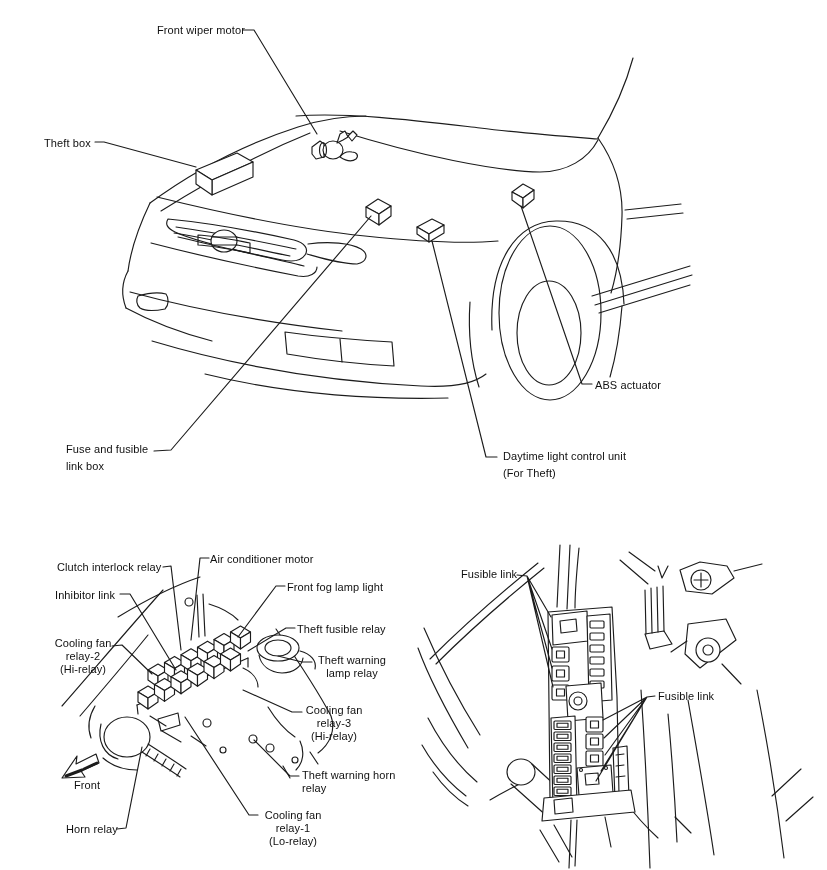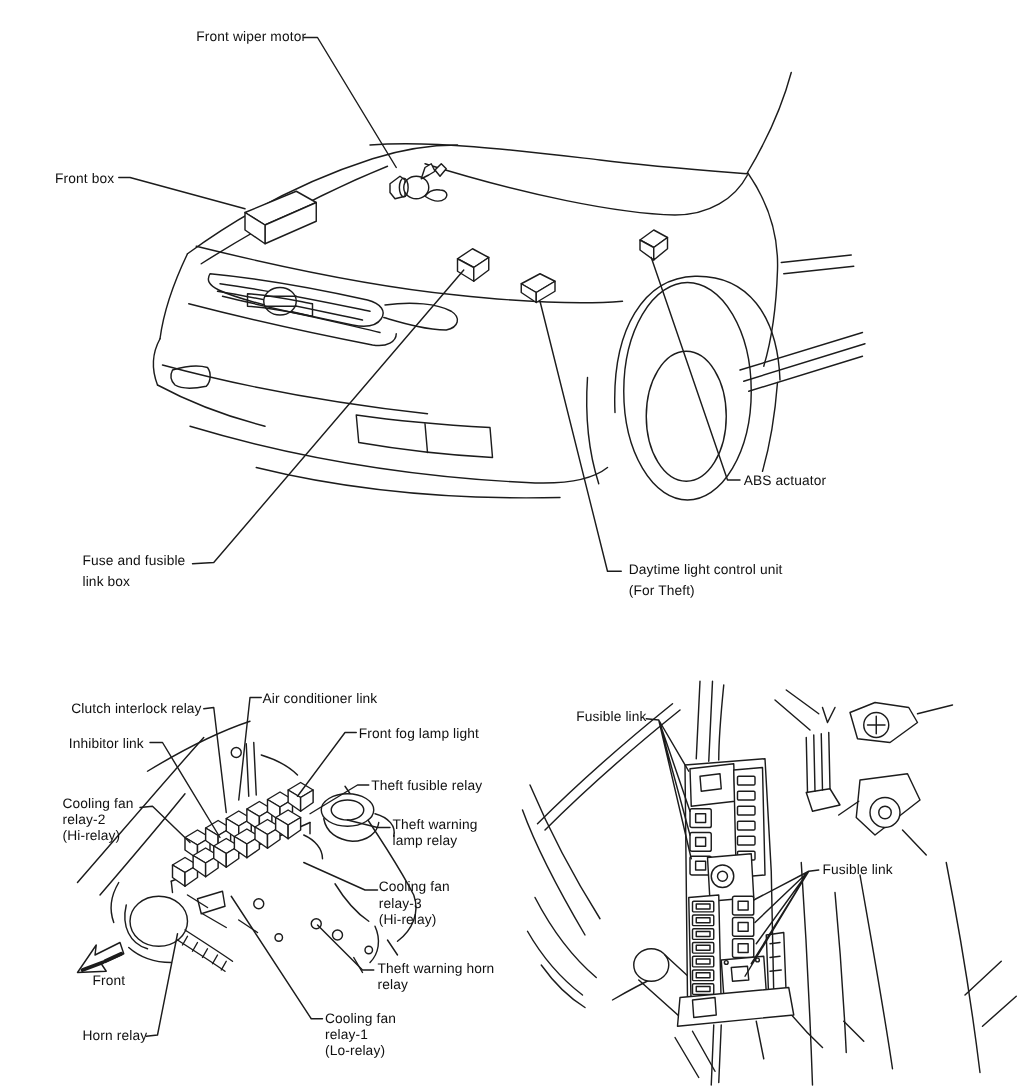--- a/index.html
+++ b/index.html
@@ -9,21 +9,21 @@
   }
   .stage svg{position:absolute;left:0;top:0;}
   svg .ln{fill:none;stroke:#1c1c1c;stroke-width:1.15;stroke-linecap:round;stroke-linejoin:round;}
   svg .solid{fill:#ffffff;stroke:#1c1c1c;stroke-width:1.15;stroke-linejoin:round;}
   svg .bold{fill:none;stroke:#1c1c1c;stroke-width:3;stroke-linecap:round;}
   .lbl{
     position:absolute;font-size:11px;line-height:1.5;color:#101010;
     white-space:pre-line;letter-spacing:.1px;
   }
   .tight{line-height:1.2;}
-  .center{text-align:left;}
+  .center{text-align:center;}
 </style>
 </head>
 <body>
 
 <div class="stage">
 
 <svg width="827" height="870" viewBox="0 0 827 870">
   <defs>
     <g id="cube">
       <path class="solid" d="M0,6 L10,0 L20,6 L10,12 Z"></path>
@@ -264,29 +264,29 @@
     <path class="ln" d="M554,800 L572,798 L573,812 L555,814 Z"></path>
   </g>
 
   <g>
     <path class="ln" d="M517,575 L527,576 L551,617 M527,576 L552,649 M527,576 L552,668 M527,576 L553,687"></path>
     <path class="ln" d="M655,696 L647,697 L603,720 M647,697 L604,738 M647,697 L605,755 M647,697 L601,771 M647,697 L596,781"></path>
   </g>
 </svg>
 
 <div class="lbl" style="left:157px;top:22px">Front wiper motor</div>
-<div class="lbl" style="left:44px;top:135px">Front box</div>
+<div class="lbl" style="left:44px;top:135px">Theft box</div>
 <div class="lbl" style="left:66px;top:441px">Fuse and fusible
 link box</div>
 <div class="lbl" style="left:595px;top:377px">ABS actuator</div>
 <div class="lbl" style="left:503px;top:448px">Daytime light control unit
 (For Theft)</div>
 
 <div class="lbl" style="left:57px;top:559px">Clutch interlock relay</div>
-<div class="lbl" style="left:210px;top:551px">Air conditioner link</div>
+<div class="lbl" style="left:210px;top:551px">Air conditioner motor</div>
 <div class="lbl" style="left:55px;top:587px">Inhibitor link</div>
 <div class="lbl" style="left:287px;top:579px">Front fog lamp light</div>
 <div class="lbl tight center" style="left:50px;top:637px;width:66px">Cooling fan
 relay-2
 (Hi-relay)</div>
 <div class="lbl" style="left:297px;top:621px">Theft fusible relay</div>
 <div class="lbl tight center" style="left:314px;top:654px;width:76px">Theft warning
 lamp relay</div>
 <div class="lbl tight center" style="left:303px;top:704px;width:62px">Cooling fan
 relay-3

